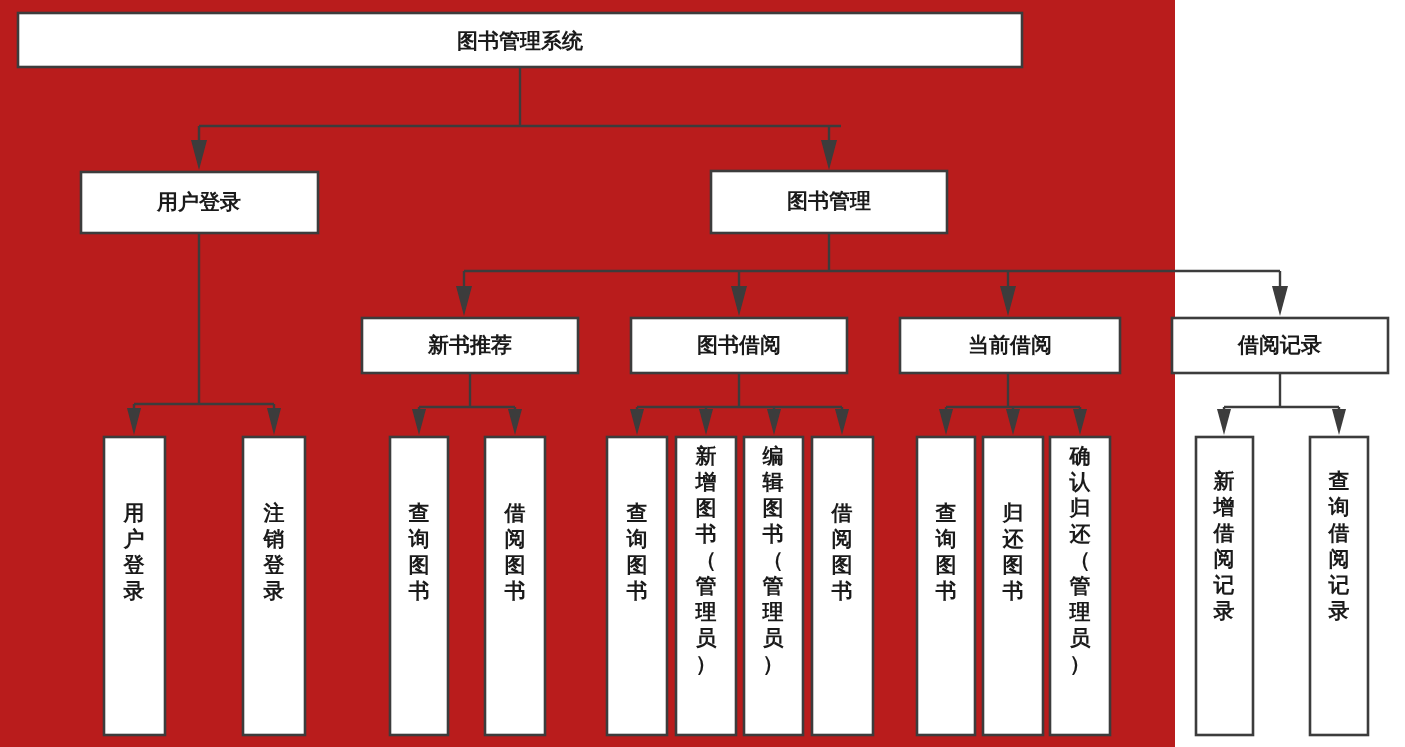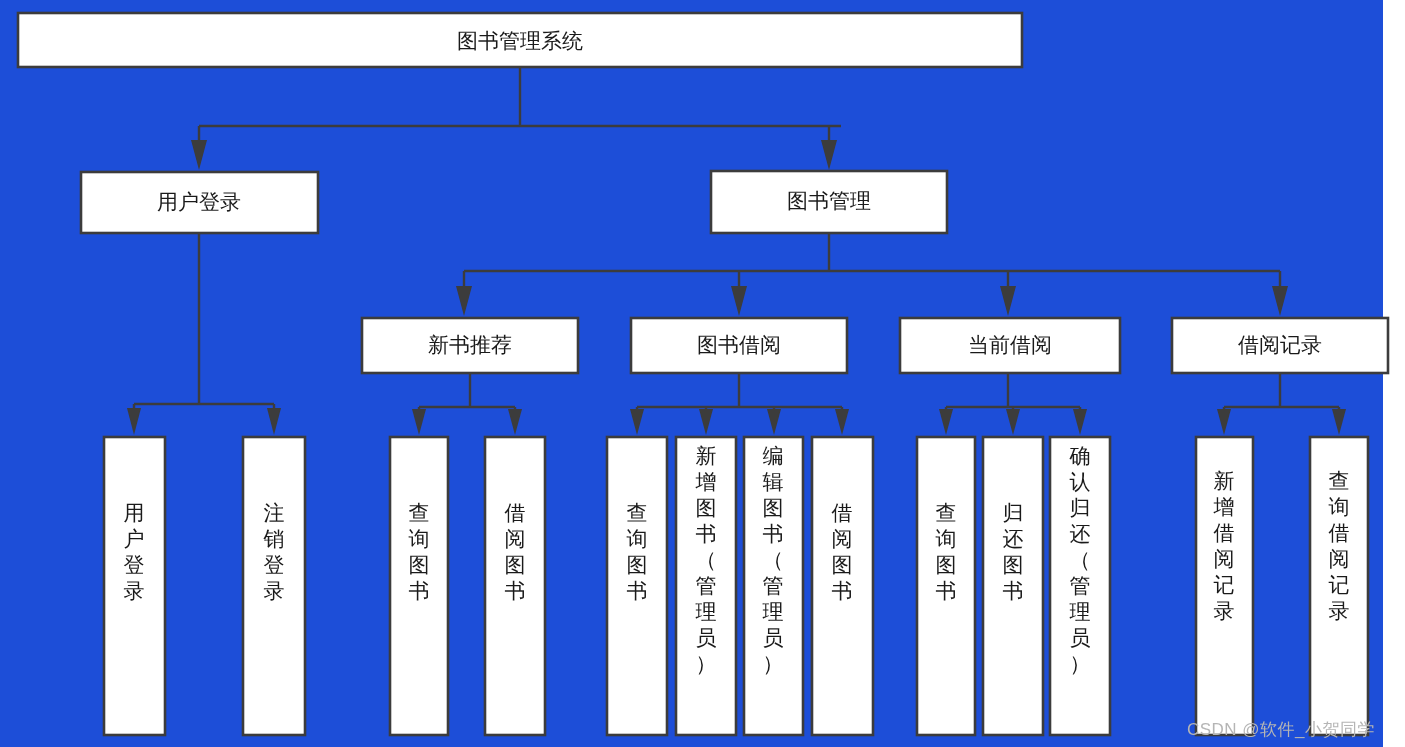--- a/index.html
+++ b/index.html
@@ -8,23 +8,24 @@
     background: #ffffff;
   }
   body {
     width: 1405px;
     height: 747px;
     font-family: "Liberation Sans", "DejaVu Sans", sans-serif;
     overflow: hidden;
   }
   #diagram-root {
     position: relative;
-    width: 1383px;
+    width: 1175px;
     height: 747px;
-    background: #1d4ed8;
+    background: #b91c1c;
+    font-weight: bold;
   }
   svg.diagram-canvas {
     position: absolute;
     left: 0;
     top: 0;
     width: 1405px;
     height: 747px;
   }
   .node-box {
     fill: #ffffff;
@@ -241,15 +242,14 @@
       <text class="node-label-v" x="1224" y="488"><tspan x="1224" dy="0">新</tspan><tspan x="1224" dy="26">增</tspan><tspan x="1224" dy="26">借</tspan><tspan x="1224" dy="26">阅</tspan><tspan x="1224" dy="26">记</tspan><tspan x="1224" dy="26">录</tspan></text>
     </g>
 
     <g>
       <rect class="node-box" x="1310" y="437" width="58" height="298"></rect>
       <text class="node-label-v" x="1339" y="488"><tspan x="1339" dy="0">查</tspan><tspan x="1339" dy="26">询</tspan><tspan x="1339" dy="26">借</tspan><tspan x="1339" dy="26">阅</tspan><tspan x="1339" dy="26">记</tspan><tspan x="1339" dy="26">录</tspan></text>
     </g>
 
   </svg>
 
-  <div class="watermark-text">CSDN @软件_小贺同学</div>
 
 </div>
 
 </body></html>

